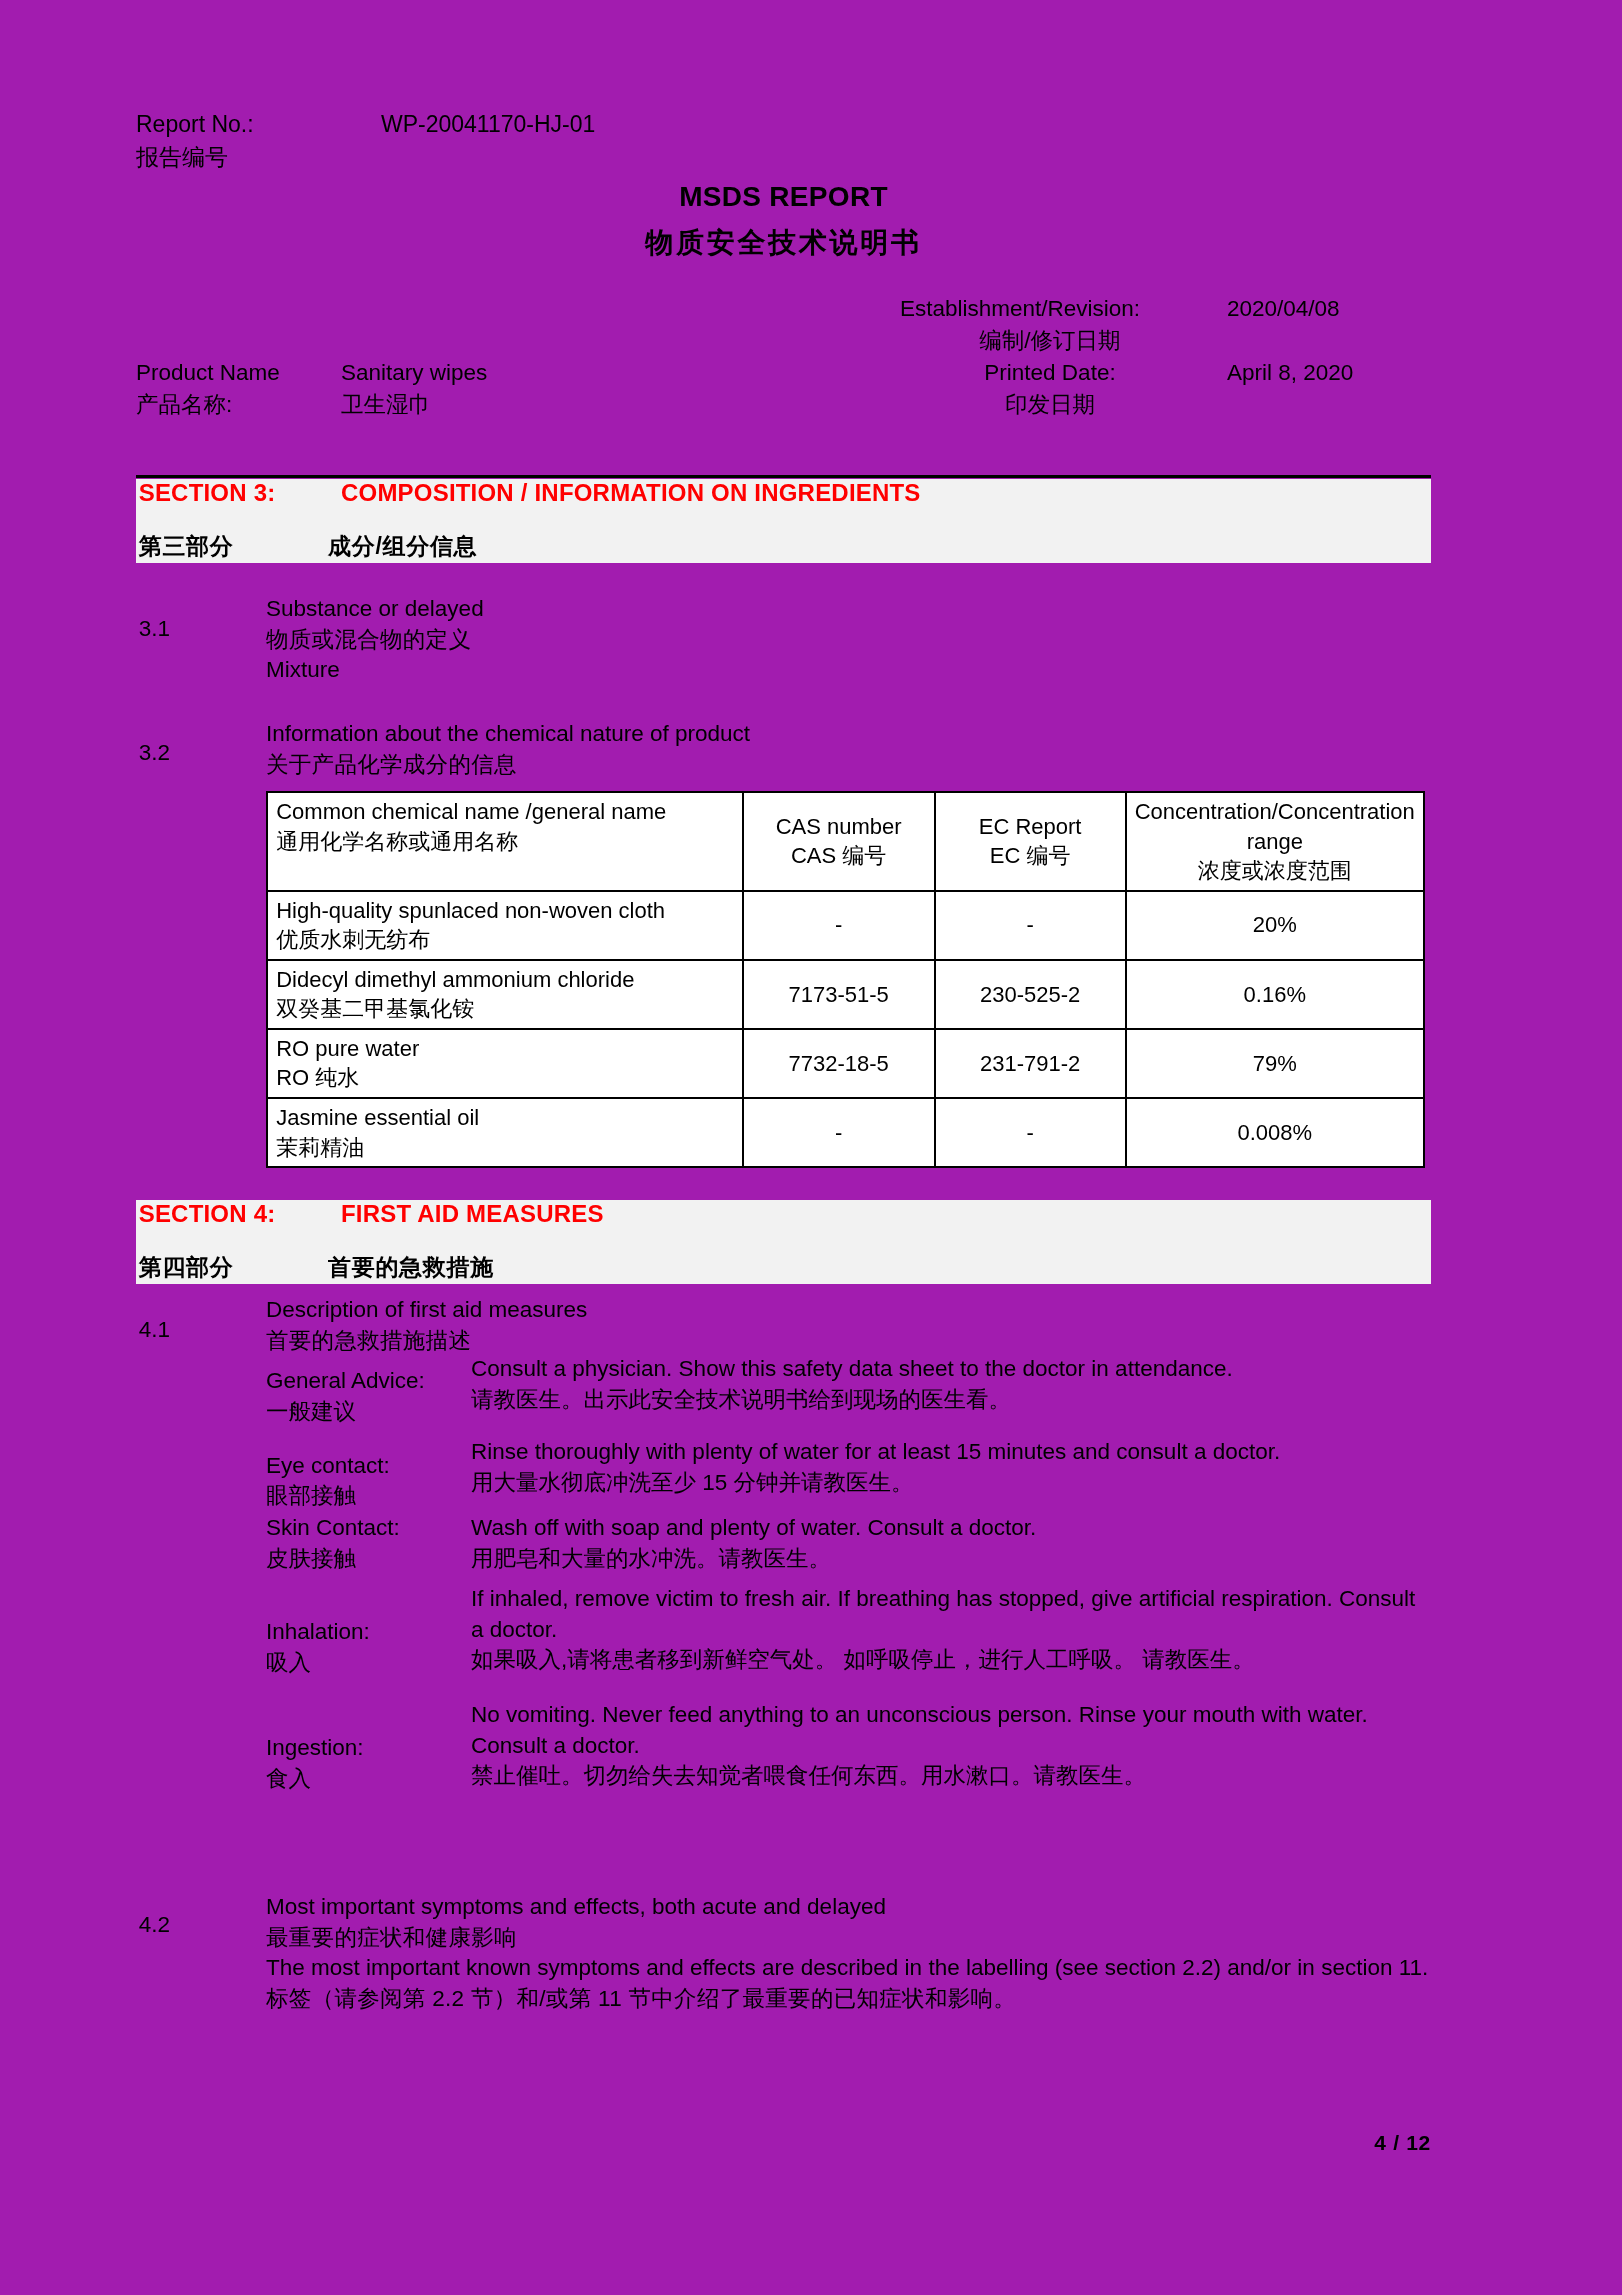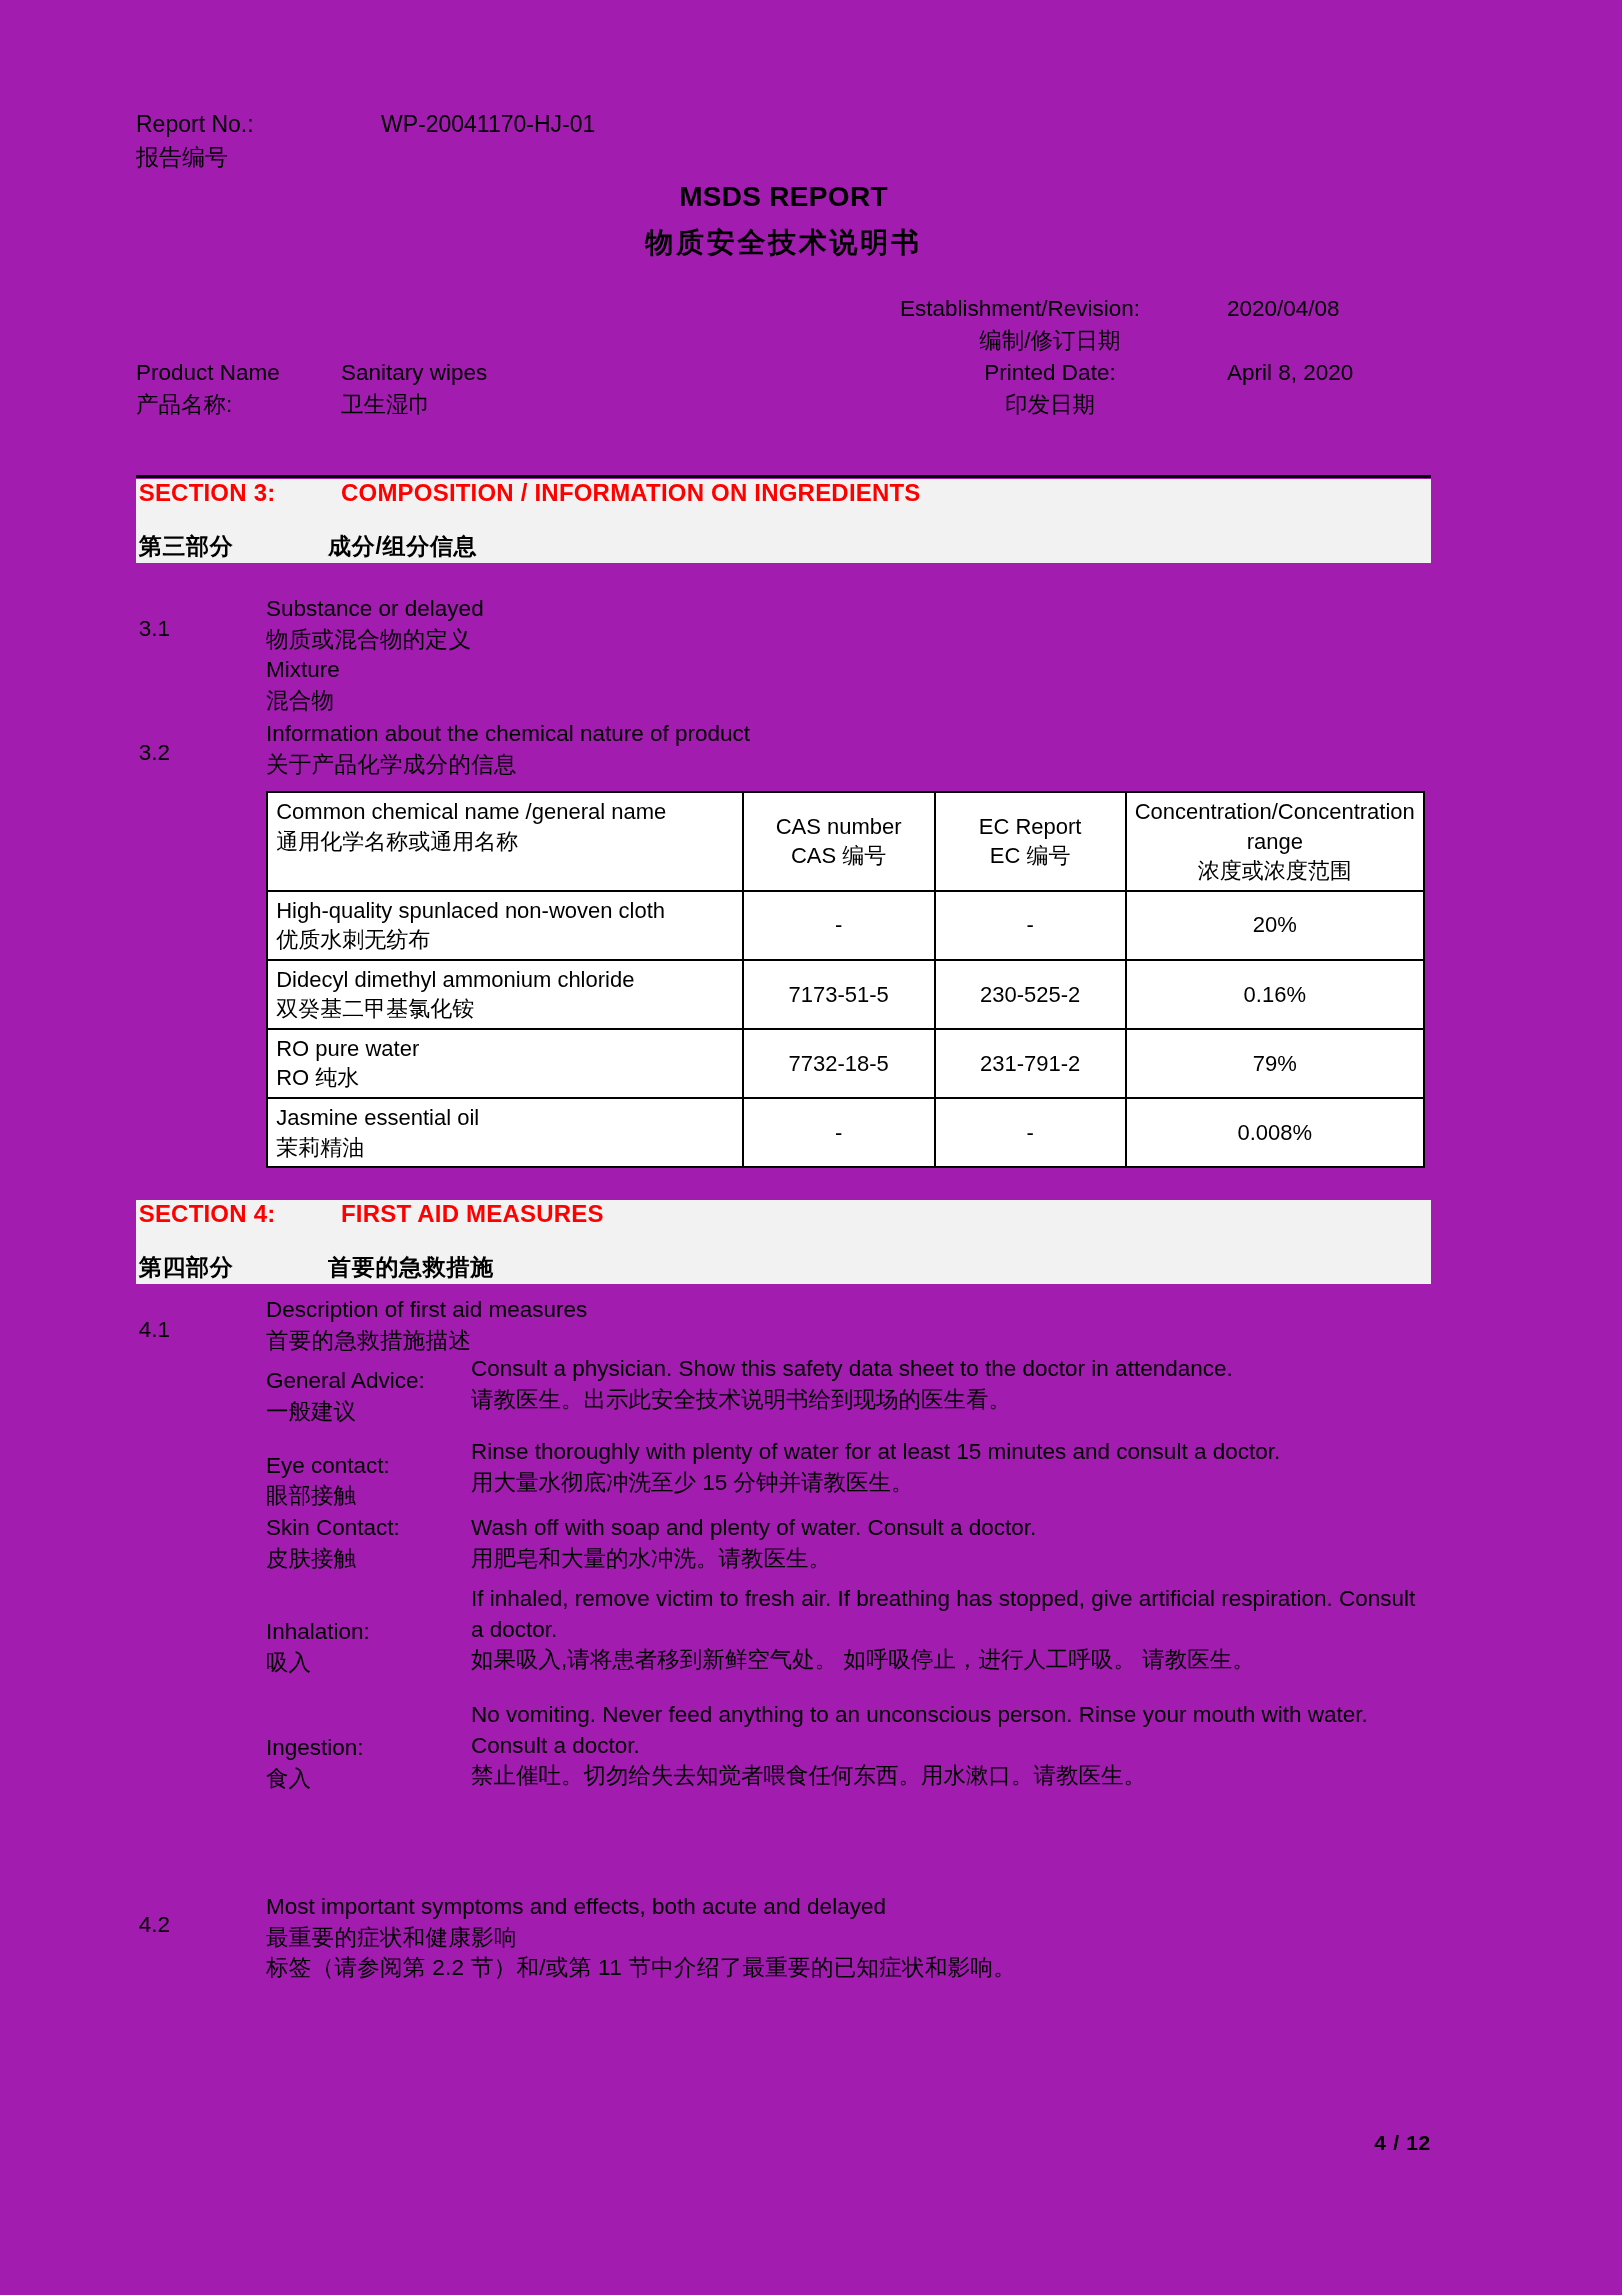--- a/index.html
+++ b/index.html
@@ -300,21 +300,20 @@
         <span class="sb-num cn" style="top:9.5px;">第三部分</span>
         <span class="sb-title cn" style="top:9.5px; left:192px;">成分/组分信息</span>
       </div>
     </div>
 
     <div class="clause-num" style="left:2.7px; top:616px;">3.1</div>
     <div class="clause-body" style="left:130px; top:594px; width:818px;">
       <div>Substance or delayed</div>
       <div class="cn">物质或混合物的定义</div>
       <div>Mixture</div>
-      <div class="cn">混合物</div>
     </div>
 
     <div class="clause-num" style="left:2.7px; top:740px;">3.2</div>
     <div class="clause-body" style="left:130px; top:719px; width:954px;">
       <div>Information about the chemical nature of product</div>
       <div class="cn">关于产品化学成分的信息</div>
     </div>
 
     <table class="ing">
       <tbody>
@@ -452,20 +451,21 @@
           <div class="cn">禁止催吐。切勿给失去知觉者喂食任何东西。用水漱口。请教医生。</div>
         </div>
       </div>
 
     </div>
 
     <div class="clause-num" style="left:2.7px; top:1912px;">4.2</div>
     <div class="clause-body" style="left:130px; top:1892px; width:1166px;">
       <div>Most important symptoms and effects, both acute and delayed</div>
       <div class="cn">最重要的症状和健康影响</div>
+      <div>The most important known symptoms and effects are described in the labelling (see section 2.2) and/or in section 11.</div>
       <div class="cn">标签（请参阅第 2.2 节）和/或第 11 节中介绍了最重要的已知症状和影响。</div>
     </div>
 
     <div class="footer-page">4 / 12</div>
 
   </div>
 </div>
 
 
 </body></html>

